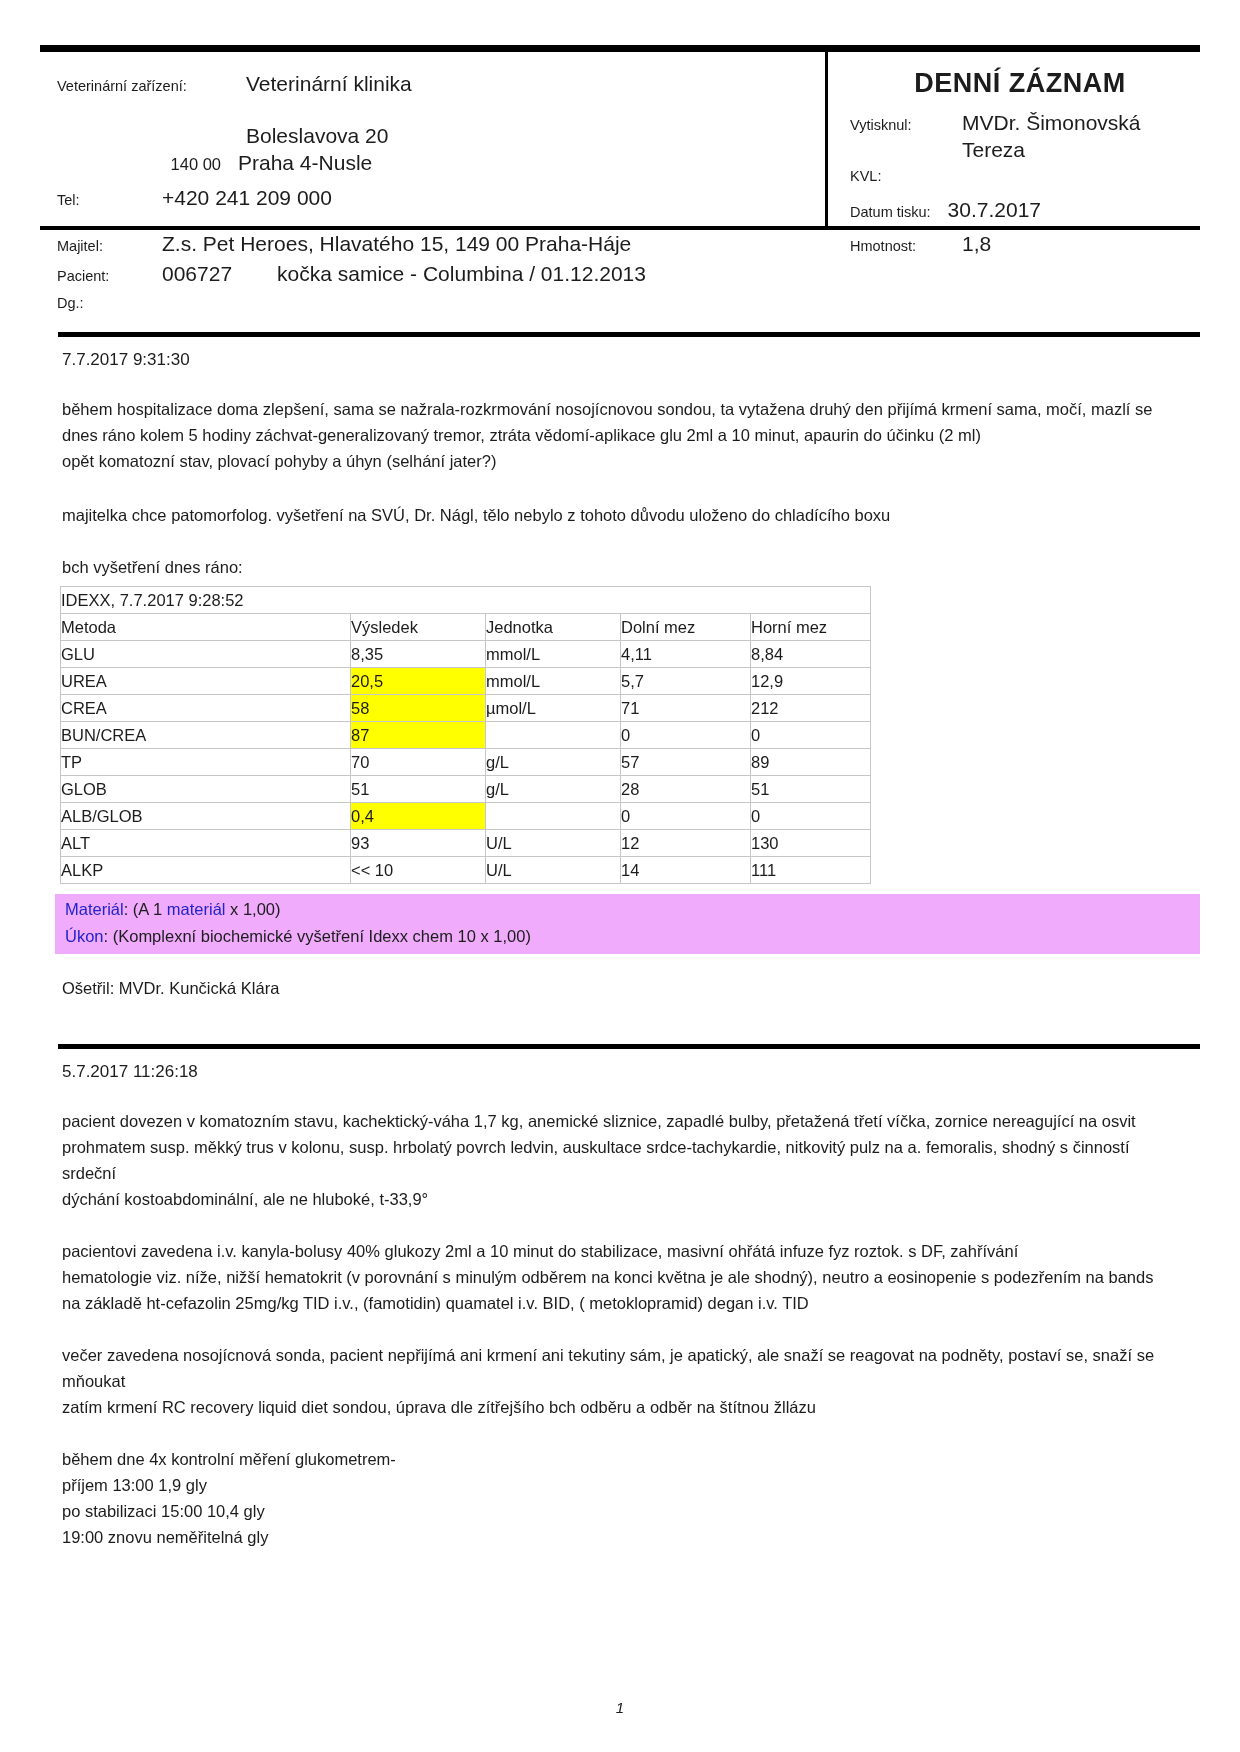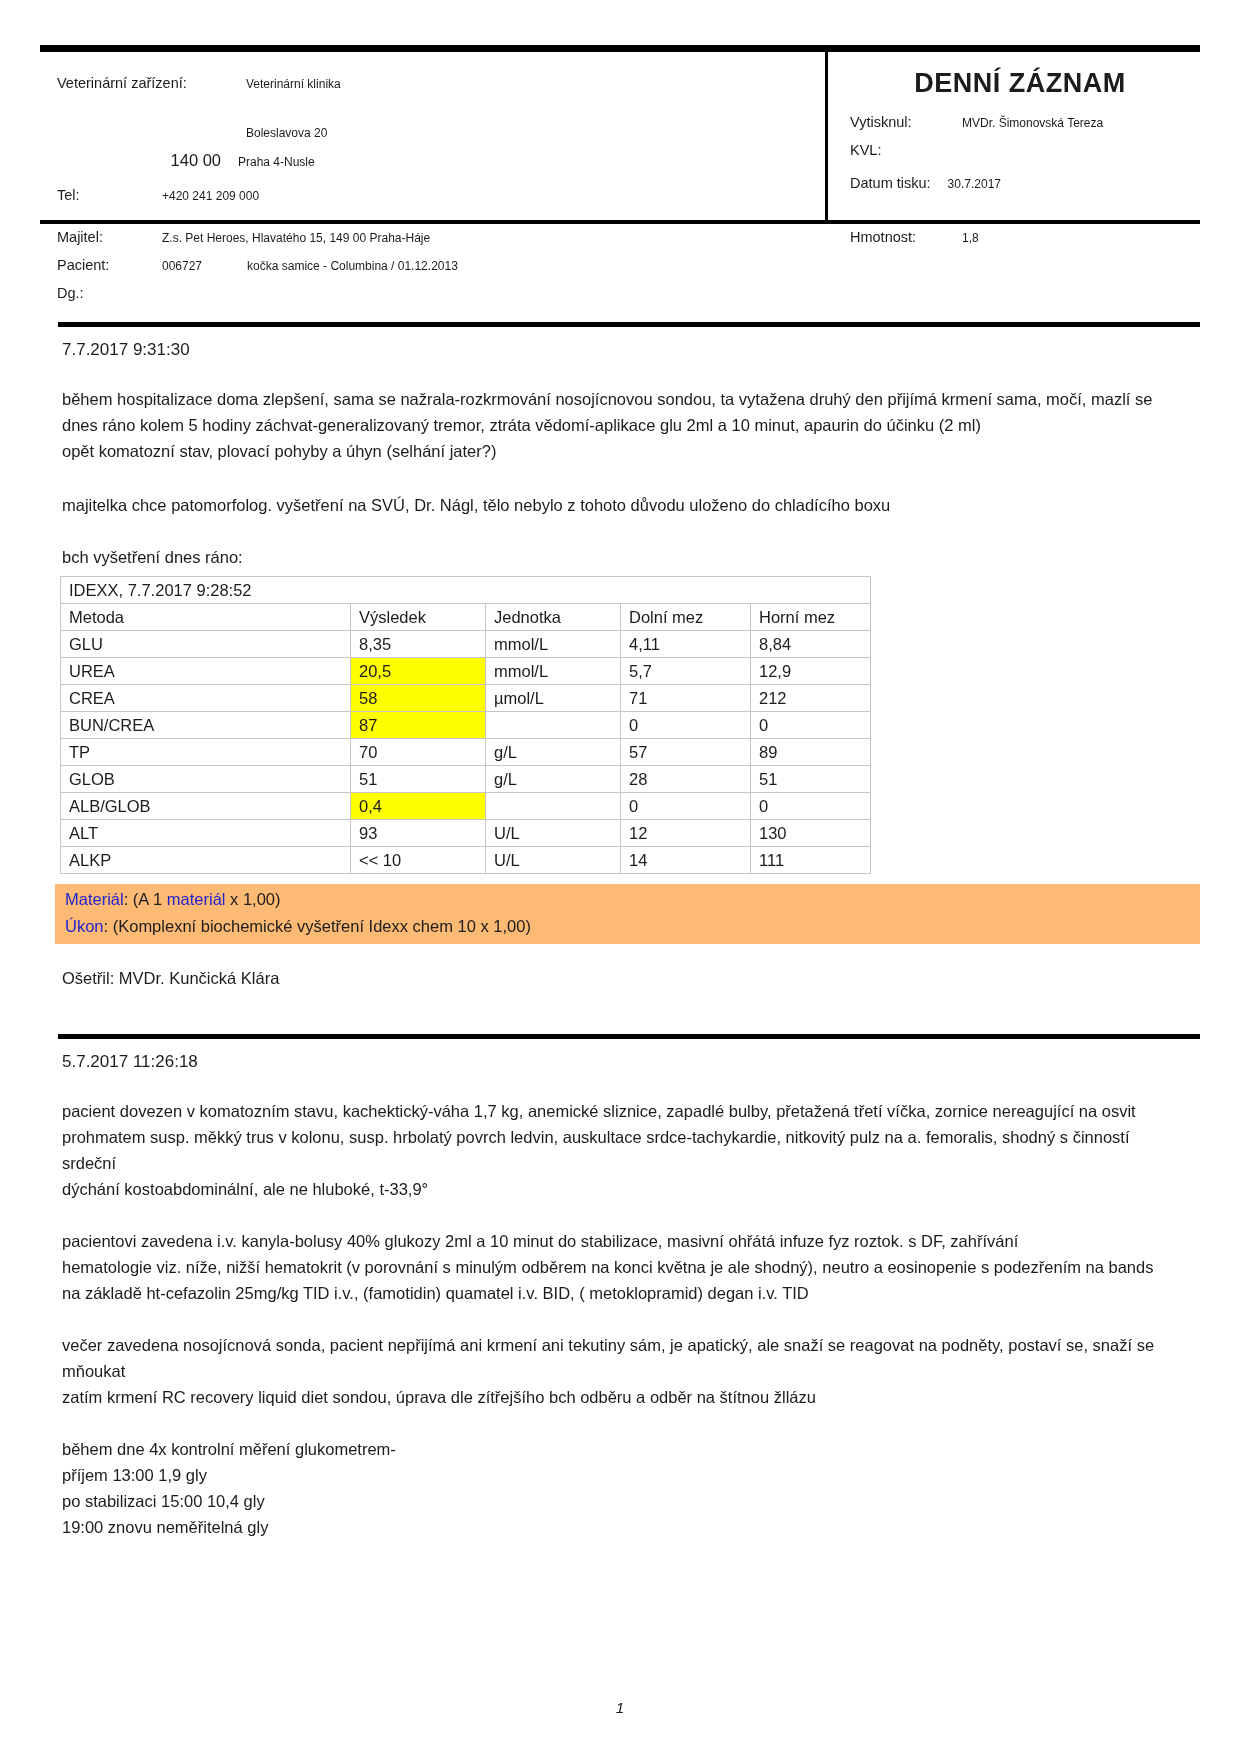--- a/index.html
+++ b/index.html
@@ -15,21 +15,21 @@
   .page { padding:0 40px; }
 
   .topbar { margin-top:45px; height:7px; background:#000; }
 
   
   .hdr { display:flex; min-height:168px; }
   .hdr-left { flex:1; padding:18px 0 0 17px; }
   .hdr-right { width:375px; border-left:3px solid #000; padding:12px 10px 0 22px; }
   .row { display:flex; align-items:baseline; line-height:27px;gap:17px; }
   .lbl { font-size:14.5px; }
-  .val { font-size:12px; }
+  .val { font-size:21px; }
   .w172 { width:172px; flex:none; }
   .w88  { width:88px;  flex:none; }
   .w95  { width:95px;  flex:none; }
   .zipbox { width:164px; flex:none; text-align:right; font-size:16.5px; }
   .gap22 { height:22px; }
   .gap6 { height:6px; }
   .doc-title { font-size:27px; font-weight:bold; text-align:center; letter-spacing:0.5px; margin:4px 0 10px 0; }
 
   .midrule { height:4px; background:#000; }
 
@@ -46,29 +46,29 @@
     font-size:16.5px; line-height:26px;
     margin:26px 20px 0 22px;
     white-space:pre-line;
   }
 
   
   .labwrap { margin:6px 0 0 20px; }
   table.lab { border-collapse:collapse; font-size:16.5px; table-layout:fixed; width:810px; }
   table.lab td, table.lab th {
     border:1px solid #c6c6c6;
-    padding:1px 8px; height:27px;
+    padding:1px 0; height:27px;
     text-align:left; font-weight:normal;
     overflow:hidden; white-space:nowrap;
   }
   td.hl { background:#ffff00; }
 
   
   .billing-box {
-    background:#fdba74;
+    background:#f0abfc;
     margin:10px 0 0 15px;
     padding:2px 10px 4px 10px;
     font-size:16.5px; line-height:27px;
   }
   .billing-line { white-space:pre; }
   .link { color:#2323cc; }
 
   .treated { margin:25px 0 0 22px; font-size:16.5px; }
 
   .pagefoot {

